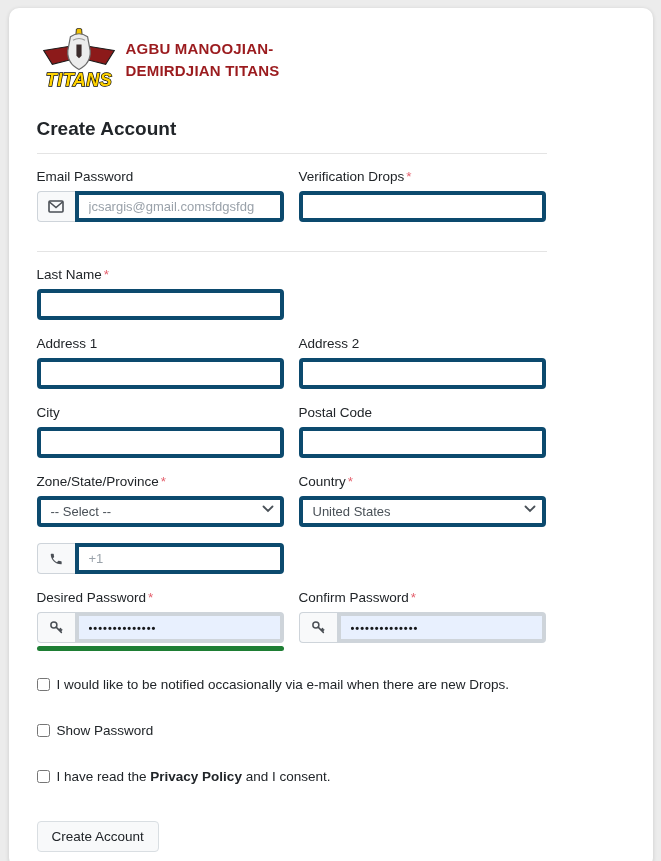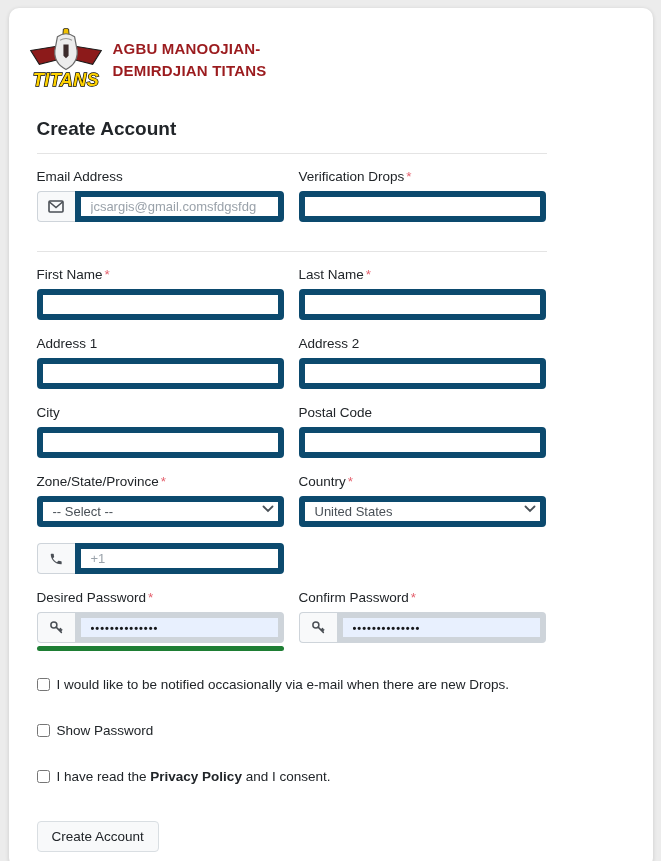--- a/index.html
+++ b/index.html
@@ -13,40 +13,40 @@
     min-height:844px;
     margin:8px auto 9px auto;
     background:#ffffff;
     border-radius:10px;
     box-shadow:0 1px 4px rgba(0,0,0,.15);
     box-sizing:border-box;
     padding:20px 20px 16px 20px;
   }
   
   .brand{display:flex;align-items:center;margin-bottom:26px;}
-  .brand .logo{width:74px;height:64px;flex:0 0 74px;margin-right:10px;}
+  .brand .logo{width:74px;height:64px;flex:0 0 74px;margin-right:10px;margin-left:13px;}
   .brand .school{
     color:#9b1b1e;font-weight:800;font-size:15px;line-height:1.45;
     letter-spacing:.2px;
   }
   h1.page-title{
     font-size:19px;font-weight:700;color:#212529;margin:0 0 0 8px;
   }
   .form-wrap{width:510px;margin-left:8px;}
   hr.sep{border:none;border-top:1px solid #e4e4e4;margin:13px 0 15px 0;}
   
   .row{display:flex;gap:15px;}
   .col{flex:0 0 247px;width:247px;}
   .fgroup{margin-bottom:16px;}
   label.flabel{
     display:block;font-size:13.5px;color:#212529;margin-bottom:7px;
   }
   .req{color:#e4606d;margin-left:2px;}
   .ctl{
-    width:100%;height:31px;border:6px solid #0c4a6e;border-radius:4px;
+    width:100%;height:31px;border:4px solid #0c4a6e;border-radius:4px;
     padding:0 10px;font-size:13px;color:#495057;box-sizing:border-box;
     background:#fff;outline:none;font-family:"Liberation Sans",sans-serif;
   }
   
   .igroup{display:flex;width:100%;}
   .addon{
     flex:0 0 38px;display:flex;align-items:center;justify-content:center;
     background:#f8f9fa;border:1px solid #ced4da;border-right:none;
     border-radius:4px 0 0 4px;box-sizing:border-box;height:31px;
   }
@@ -116,45 +116,41 @@
   </div>
 
   <h1 class="page-title">Create Account</h1>
 
   <div class="form-wrap">
     <hr class="sep">
 
     
     <div class="row">
       <div class="col fgroup">
-        <label class="flabel"><span>Email Address</span></label>
+        <label class="flabel"><span>Email Password</span></label>
         <div class="igroup">
           <span class="addon">
             <svg width="16" height="13" viewBox="0 0 16 13">
                 <rect x="1" y="1" width="14" height="11" rx="1" class="icon-stroke"></rect>
                 <path d="M1.5 2 L8 7.5 L14.5 2" class="icon-stroke"></path>
               </svg>
           </span>
           <input class="ctl muted" type="text" readonly="" value="jcsargis@gmail.comsfdgsfdg" style="">
         </div>
       </div>
       <div class="col fgroup">
         <label class="flabel"><span>Verification Drops</span><span class="req">*</span></label>
         <input class="ctl" type="text" value="" style="">
       </div>
     </div>
 
     <hr class="sep">
 
     
     <div class="row">
-      <div class="col fgroup">
-        <label class="flabel"><span>First Name</span><span class="req">*</span></label>
-        <input class="ctl" type="text" value="" style="">
-      </div>
       <div class="col fgroup">
         <label class="flabel"><span>Last Name</span><span class="req">*</span></label>
         <input class="ctl" type="text" value="" style="">
       </div>
     </div>
 
     
     <div class="row">
       <div class="col fgroup">
         <label class="flabel"><span>Address 1</span></label>

